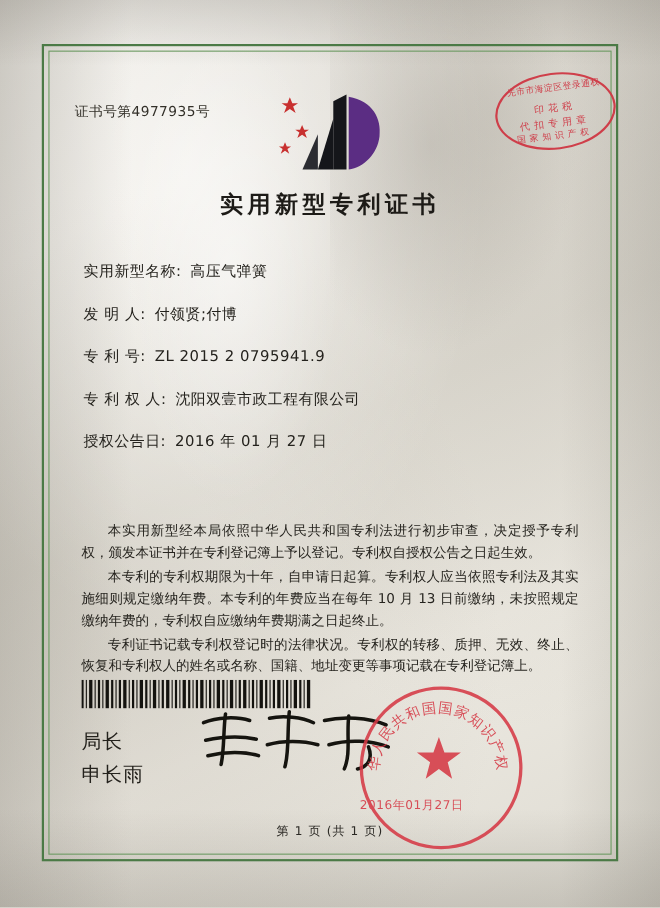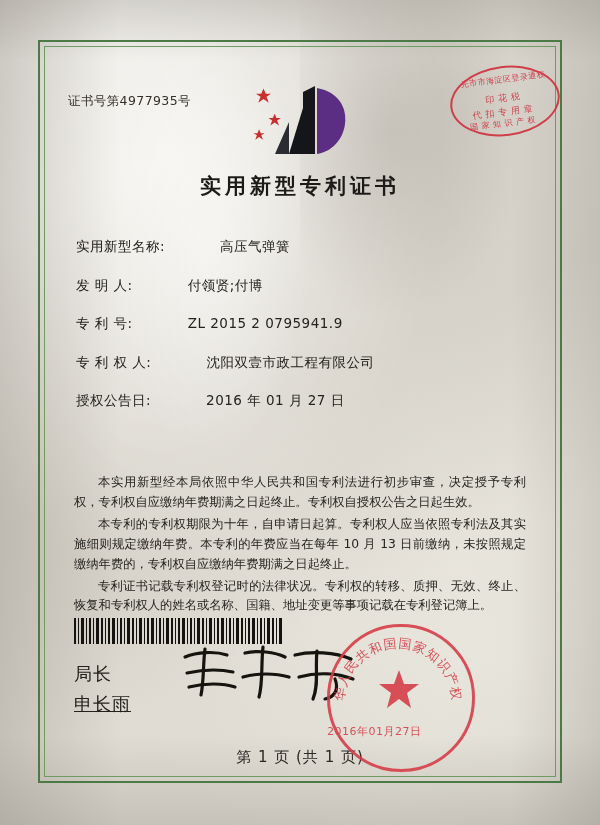--- a/index.html
+++ b/index.html
@@ -106,21 +106,20 @@
     top: 178px;
     width: 450px;
   }
   .field {
     display: flex;
     align-items: baseline;
     margin-bottom: 20.5px;
     font-size: 13.5px;
     color: #24221d;
     font-family: "DejaVu Sans", sans-serif;
-    gap: 47px;
   }
   .field .lbl {
     white-space: nowrap;
     letter-spacing: 0.5px;
   }
   .field .val {
     margin-left: 8px;
     letter-spacing: 0.5px;
     text-align: right;
   }
@@ -152,38 +151,38 @@
 
   .signblock {
     position: absolute;
     left: 14px;
     top: 602px;
     font-size: 18px;
     color: #24221d;
     letter-spacing: 1px;
     font-family: "DejaVu Sans", sans-serif;
   }
-  .signblock .l2 { margin-top: 6px; text-decoration: underline; }
+  .signblock .l2 { margin-top: 6px; }
 
   .handsign {
     position: absolute;
     left: 115px;
     top: 583px;
     width: 190px;
     height: 60px;
     color: #1a1a1a;
   }
 
   .footer {
     position: absolute;
     left: 0;
     top: 688px;
     width: 480px;
     text-align: center;
-    font-size: 15px;
+    font-size: 11px;
     color: #2b2924;
     letter-spacing: 1px;
     font-family: "DejaVu Sans", sans-serif;
   }
 
   
   .seal-top {
     position: absolute;
     left: 450px;
     top: 66px;
@@ -311,21 +310,21 @@
         <span class="lbl">专 利 权 人:</span>
         <span class="val">沈阳双壹市政工程有限公司</span>
       </div>
       <div class="field">
         <span class="lbl">授权公告日:</span>
         <span class="val">2016 年 01 月 27 日</span>
       </div>
     </div>
 
     <div class="paragraphs">
-      <p>本实用新型经本局依照中华人民共和国专利法进行初步审查，决定授予专利权，专利权自应缴纳年费期满之日起终止。专利权自授权公告之日起生效。</p>
+      <p>本实用新型经本局依照中华人民共和国专利法进行初步审查，决定授予专利权，颁发本证书并在专利登记簿上予以登记。专利权自授权公告之日起生效。</p>
       <p>本专利的专利权期限为十年，自申请日起算。专利权人应当依照专利法及其实施细则规定缴纳年费。本专利的年费应当在每年 10 月 13 日前缴纳，未按照规定缴纳年费的，专利权自应缴纳年费期满之日起终止。</p>
       <p>专利证书记载专利权登记时的法律状况。专利权的转移、质押、无效、终止、恢复和专利权人的姓名或名称、国籍、地址变更等事项记载在专利登记簿上。</p>
     </div>
 
     <div class="barcode">
       <svg class="bars" viewBox="0 0 210 26" preserveAspectRatio="none">
         <g fill="#14130f">
           <rect x="0" y="0" width="2" height="26"></rect>
             <rect x="4" y="0" width="1" height="26"></rect>
           <rect x="7" y="0" width="3" height="26"></rect>

